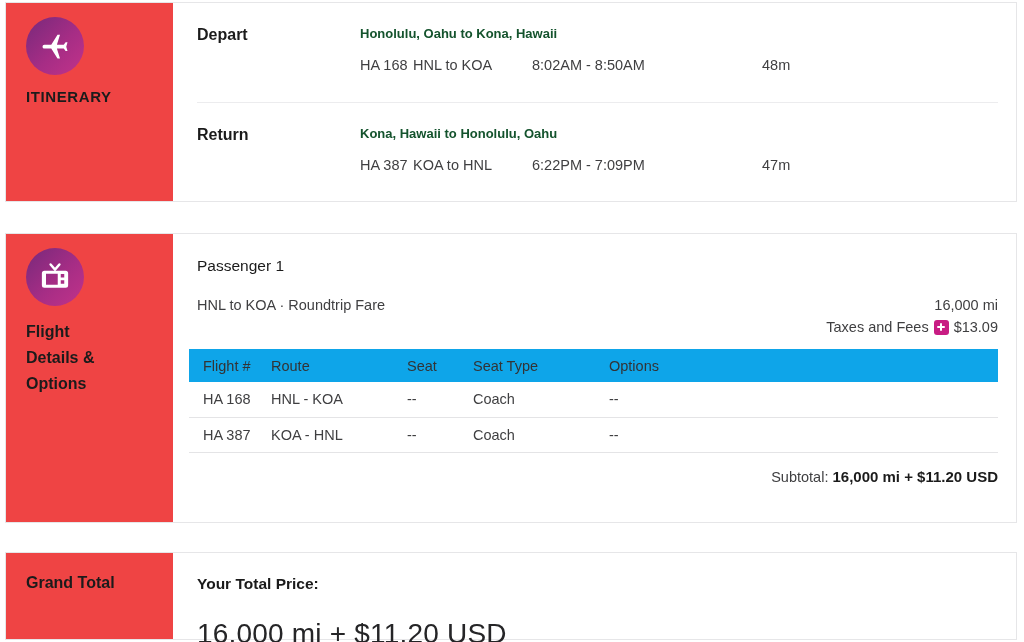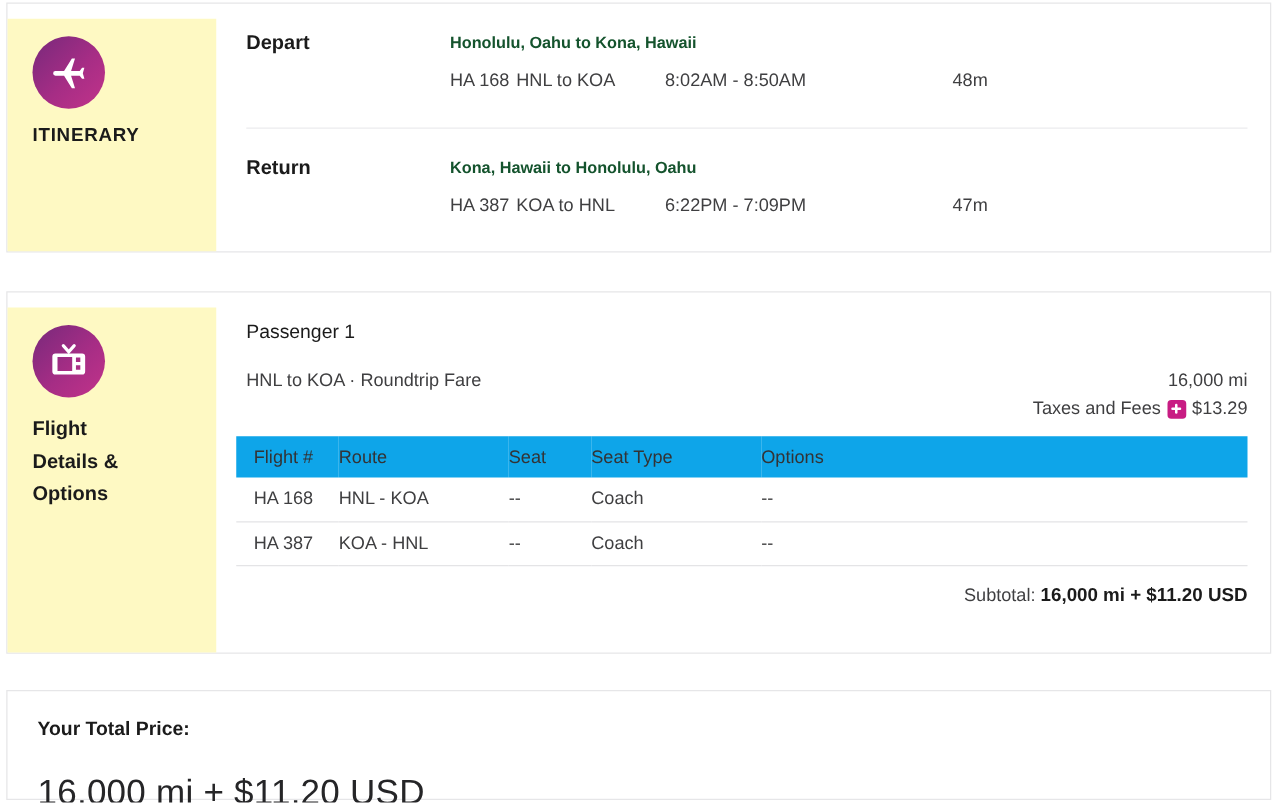--- a/index.html
+++ b/index.html
@@ -13,23 +13,22 @@
     border: 1px solid #e6e6e8;
     background: #ffffff;
   }
   .section-itinerary { height: 200px; margin-bottom: 31px; }
   .section-details   { height: 290px; margin-bottom: 29px; }
   .section-total     { height: 88px; }
 
   .side {
     width: 167px;
     flex: 0 0 167px;
-    background: #fef9c3;
+    background: #ef4444;
     padding: 14px 0 0 20px;
-    margin-top: 12px;
   }
   .side-total { padding-top: 21px; }
 
   .icon-circle {
     width: 58px; height: 58px;
     border-radius: 50%;
     background: linear-gradient(135deg, #77297b 0%, #a62d85 55%, #c2338a 100%);
     display: flex; align-items: center; justify-content: center;
     margin-bottom: 13px;
   }
@@ -187,21 +186,21 @@
       <div class="pax-title">Passenger 1</div>
 
       <div class="fare-line">
         <span>HNL to KOA · Roundtrip Fare</span>
         <span>16,000 mi</span>
       </div>
 
       <div class="taxes-line">
         <span>Taxes and Fees</span>
         <span class="plus-icon"></span>
-        <span>$13.29</span>
+        <span>$13.09</span>
       </div>
 
       <table class="seat-table">
         <colgroup>
             <col class="c1">
             <col class="c2">
             <col class="c3">
             <col class="c4">
             <col class="c5">
           </colgroup>
@@ -233,19 +232,22 @@
       </table>
 
       <div class="subtotal-line">
         <span>Subtotal:</span>
         <span class="subtotal-value">16,000 mi + $11.20 USD</span>
       </div>
     </div>
   </div>
 
   <div class="section section-total">
+    <div class="side side-total">
+      <div class="side-label-total">Grand Total</div>
+    </div>
     <div class="content total-content">
       <div class="total-label">Your Total Price:</div>
       <div class="total-value">16,000 mi + $11.20 USD</div>
     </div>
   </div>
 
 </div>
 
 </body></html>

